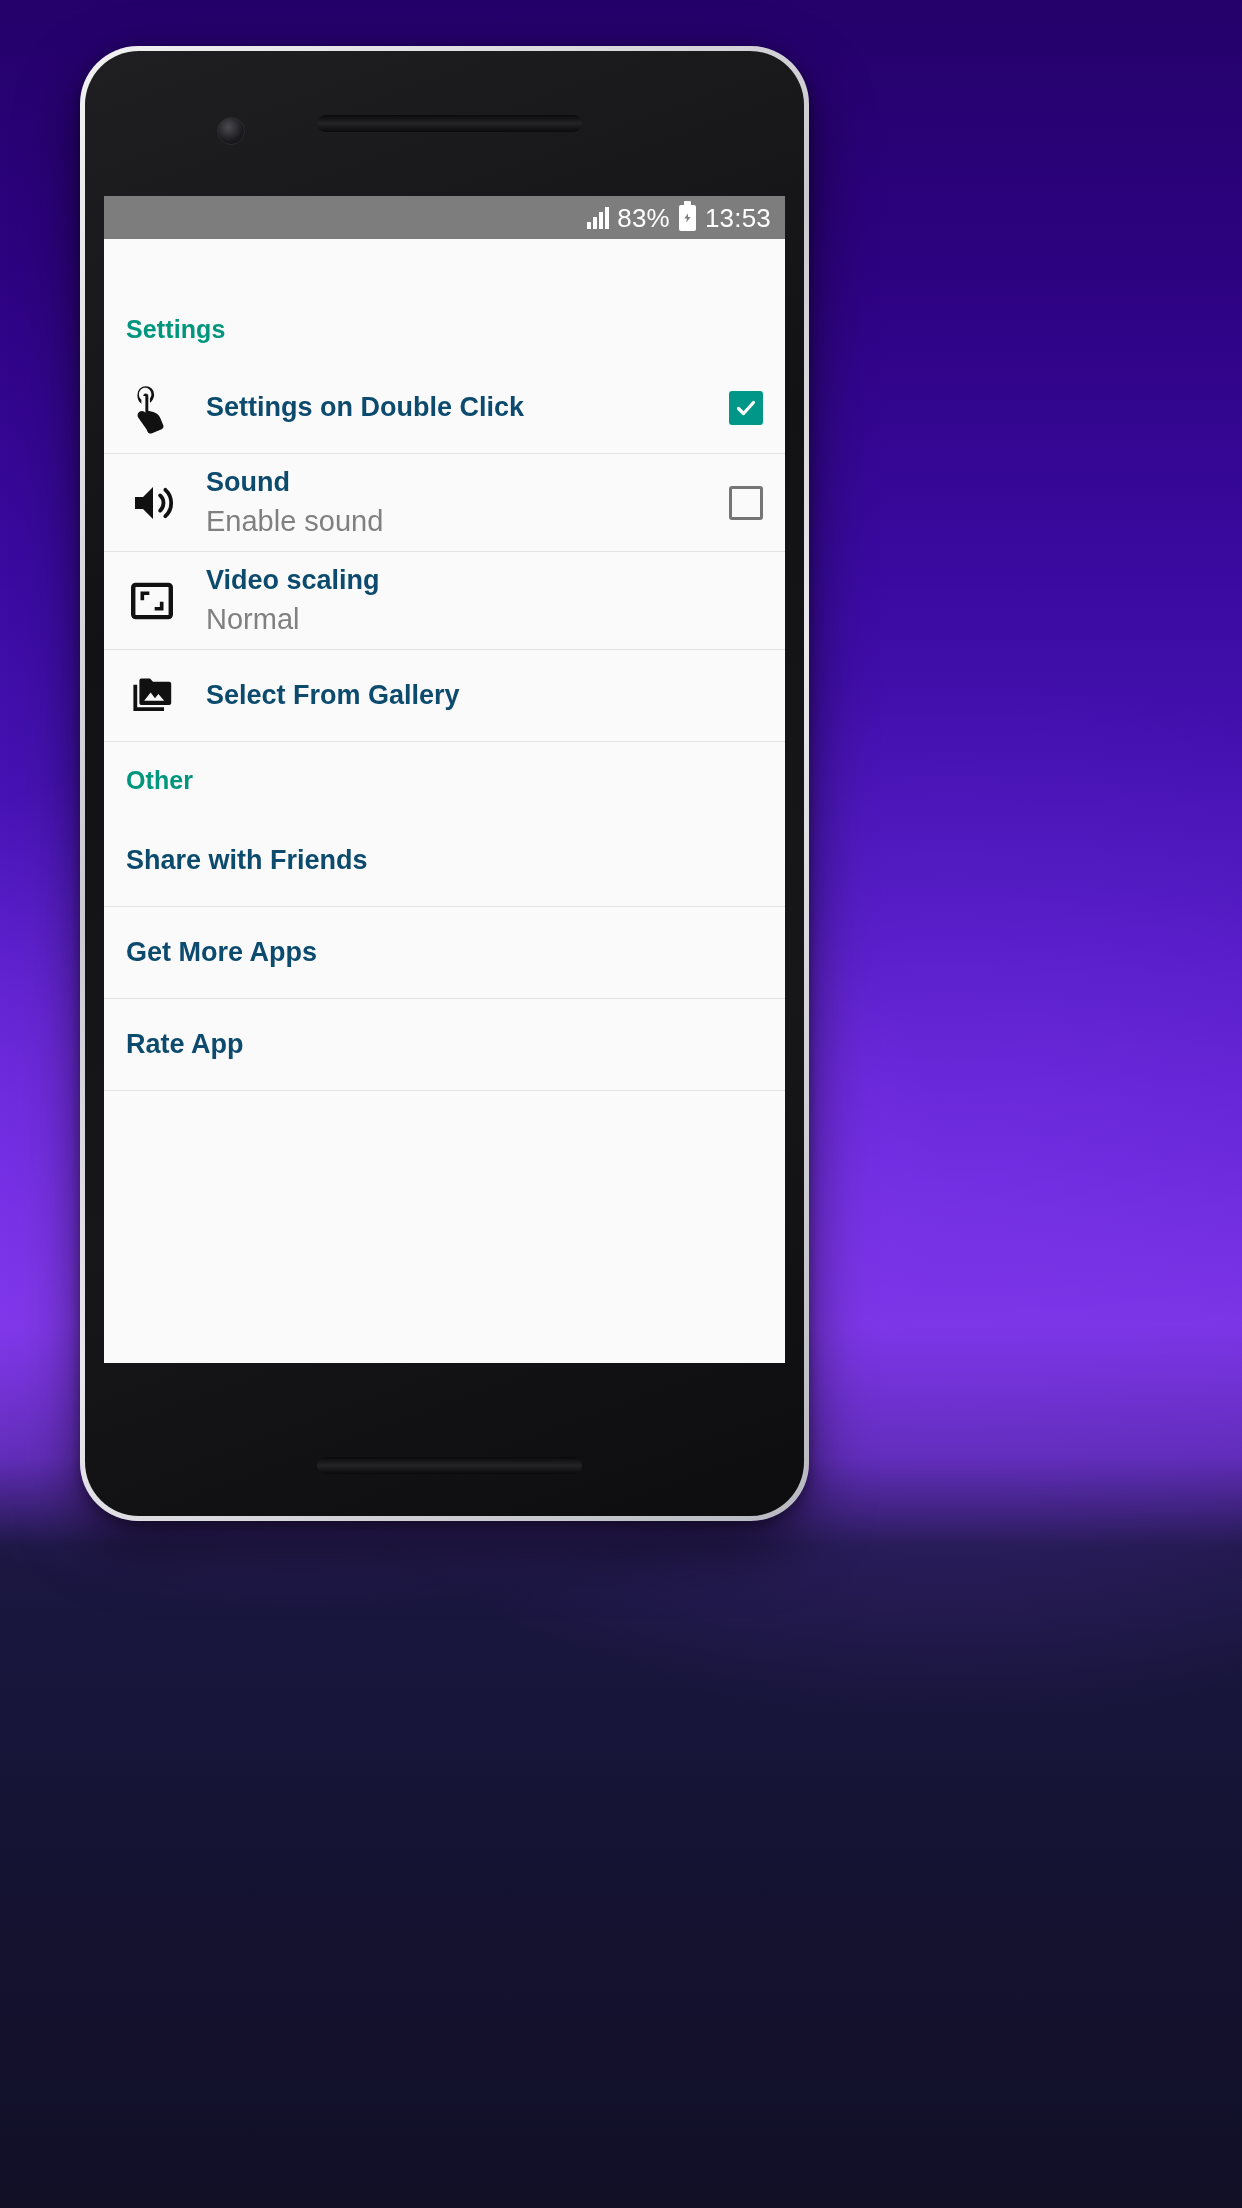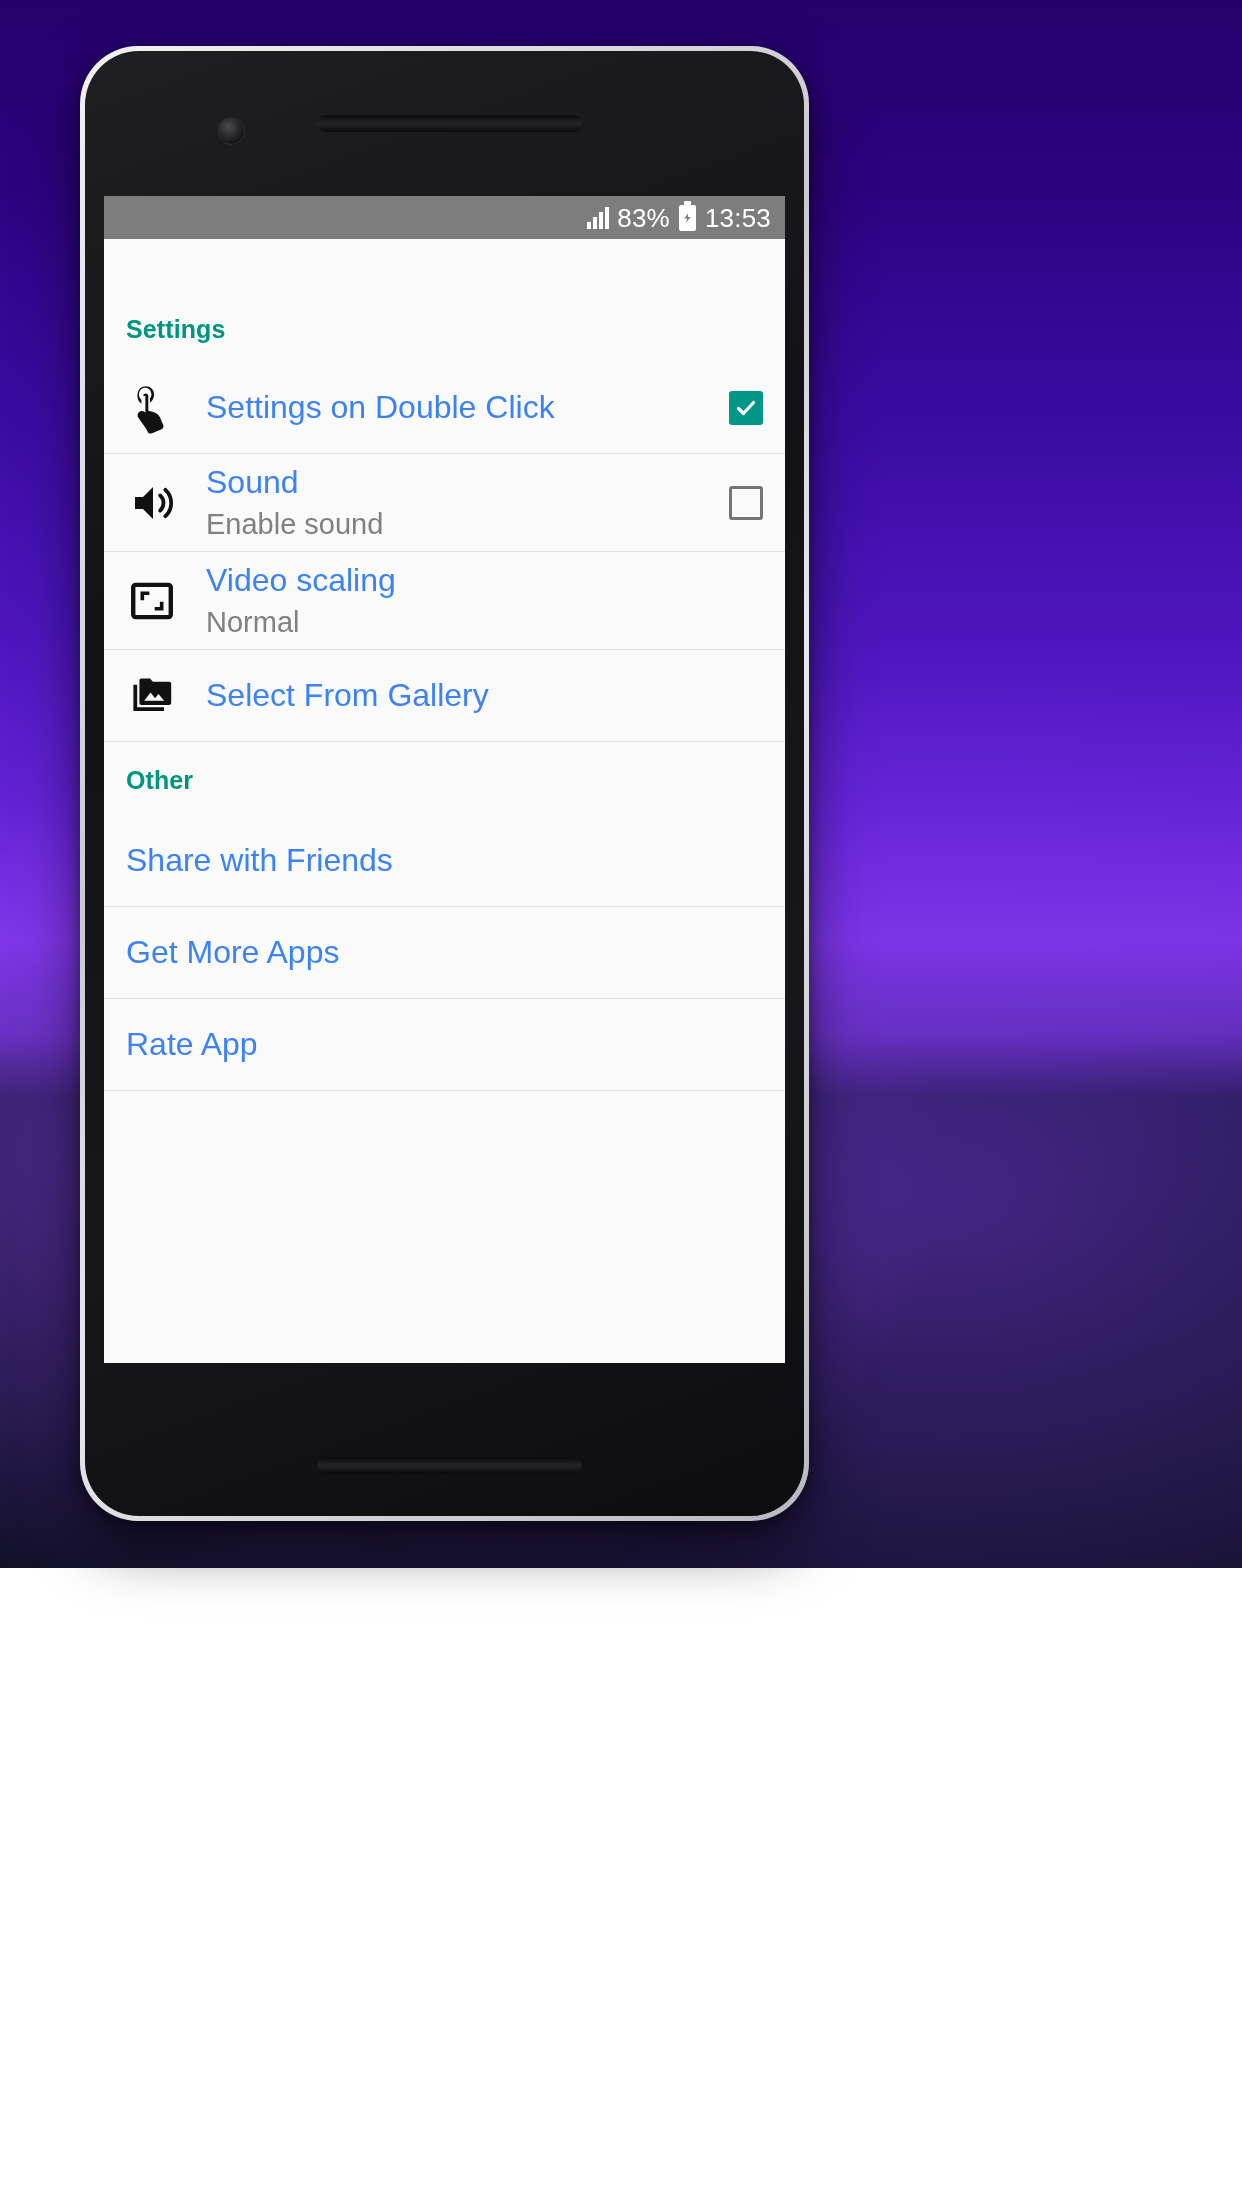--- a/index.html
+++ b/index.html
@@ -8,21 +8,21 @@
     width: 1242px;
     height: 2208px;
     overflow: hidden;
     font-family: "Liberation Sans", sans-serif;
   }
 
   
   #wallpaper {
     position: relative;
     width: 1242px;
-    height: 1568px;
+    height: 2208px;
     background:
       radial-gradient(ellipse 900px 600px at 300px 1180px, rgba(150,70,255,0.55) 0%, rgba(120,50,230,0.0) 72%),
       radial-gradient(ellipse 1000px 700px at 950px 1200px, rgba(130,60,240,0.40) 0%, rgba(110,45,220,0.0) 75%),
       linear-gradient(to bottom,
         #24016a 0%,
         #2d0280 12%,
         #3a0aa0 26%,
         #4b15bb 40%,
         #6423d6 52%,
         #7a33e4 60%,
@@ -184,24 +184,24 @@
   .row-icon svg { display: block; }
 
   .row-text {
     flex: 1 1 auto;
     display: flex;
     flex-direction: column;
     justify-content: center;
     padding-left: 16px;
   }
   .row-title {
-    font-size: 32px;
-    color: #3b82f6;
+    font-size: 27px;
+    color: #0c4a6e;
     line-height: 1.15;
-    font-weight: 400;
+    font-weight: 700;
   }
   .row-subtitle {
     font-size: 29px;
     color: #808080;
     line-height: 1.2;
     padding-top: 6px;
   }
   .row-text.no-icon-pad { padding-left: 0; }
 
   

